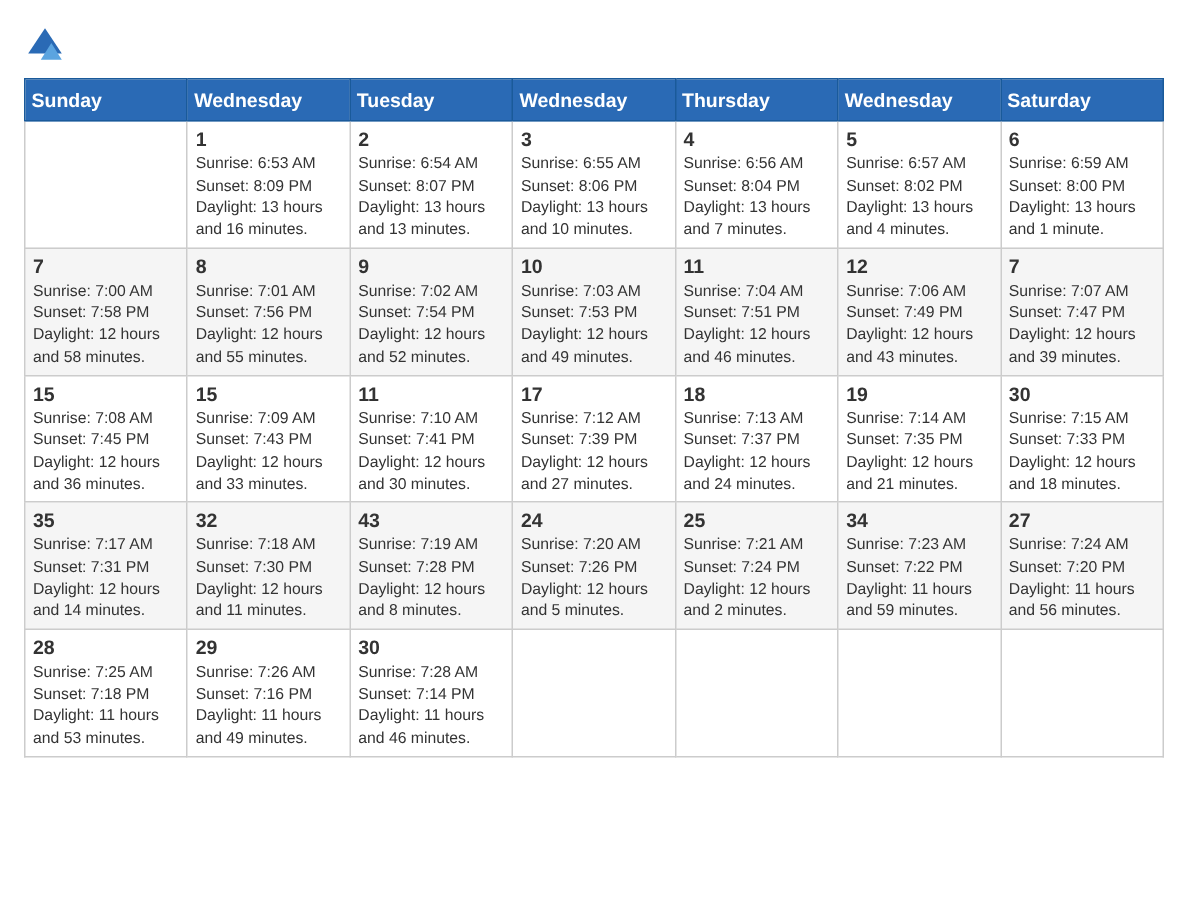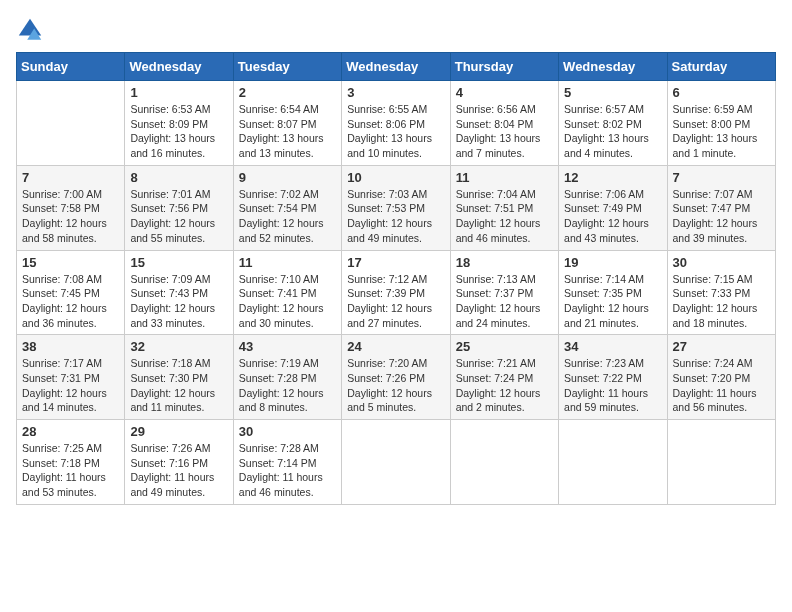--- a/index.html
+++ b/index.html
@@ -204,21 +204,21 @@
           <span class="day-number">19</span>
           <div class="day-info">Sunrise: 7:14 AM<br>Sunset: 7:35 PM<br>Daylight: 12 hours and 21 minutes.</div>
         </td>
         <td>
           <span class="day-number">30</span>
           <div class="day-info">Sunrise: 7:15 AM<br>Sunset: 7:33 PM<br>Daylight: 12 hours and 18 minutes.</div>
         </td>
       </tr>
       <tr>
         <td>
-          <span class="day-number">38</span>
+          <span class="day-number">35</span>
           <div class="day-info">Sunrise: 7:17 AM<br>Sunset: 7:31 PM<br>Daylight: 12 hours and 14 minutes.</div>
         </td>
         <td>
           <span class="day-number">32</span>
           <div class="day-info">Sunrise: 7:18 AM<br>Sunset: 7:30 PM<br>Daylight: 12 hours and 11 minutes.</div>
         </td>
         <td>
           <span class="day-number">43</span>
           <div class="day-info">Sunrise: 7:19 AM<br>Sunset: 7:28 PM<br>Daylight: 12 hours and 8 minutes.</div>
         </td>

